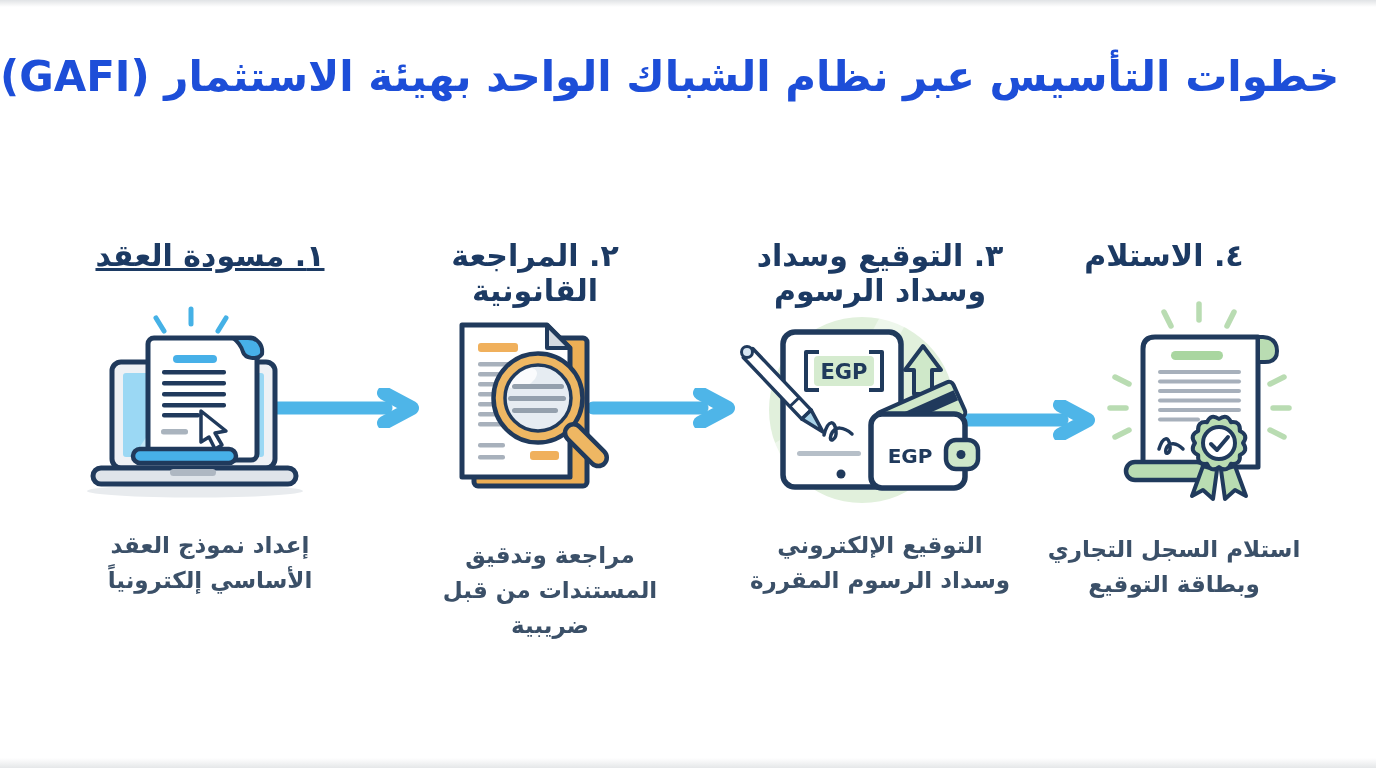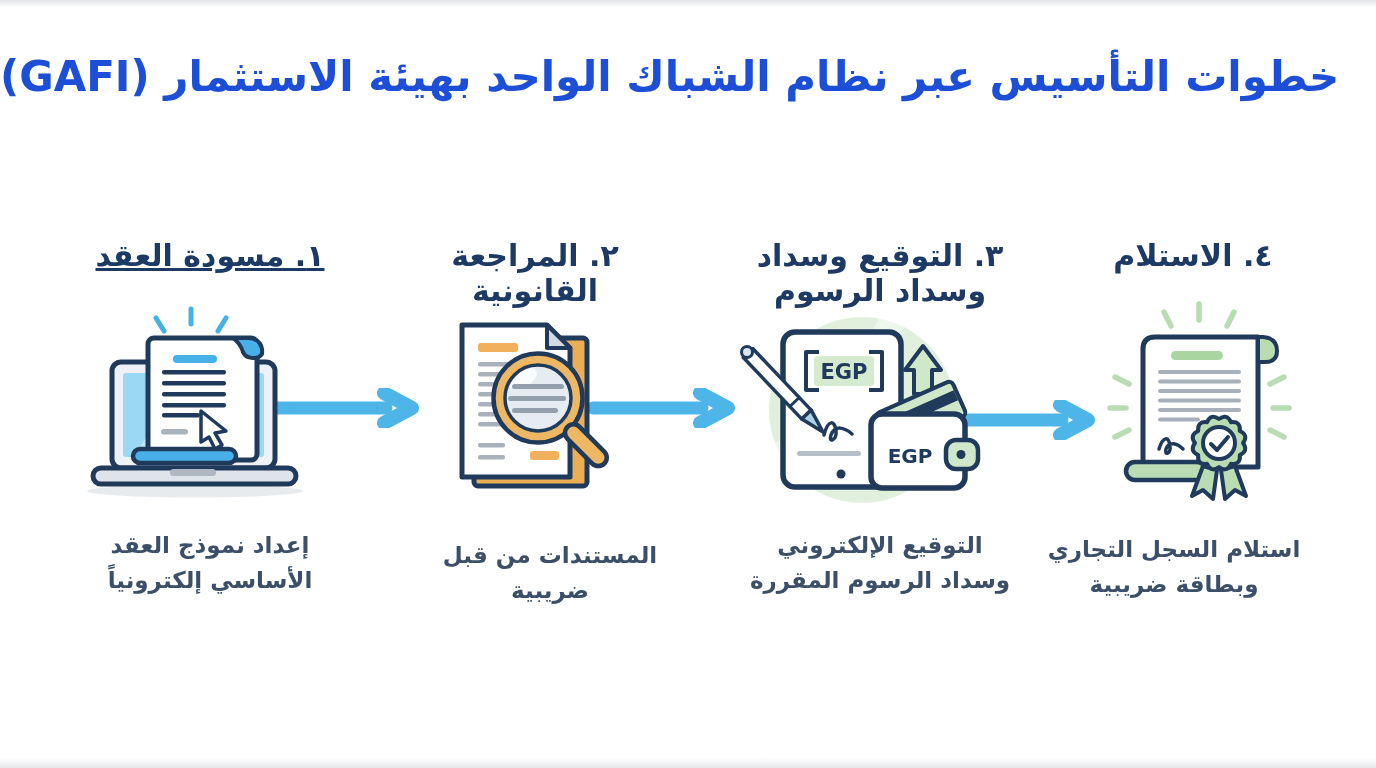--- a/index.html
+++ b/index.html
@@ -34,21 +34,21 @@
   <div class="edge-bottom"></div>
 
   <div class="title">خطوات التأسيس عبر نظام الشباك الواحد بهيئة الاستثمار (GAFI)</div>
 
   <div class="step-heading" style="left:60px;text-decoration:underline;">١. مسودة العقد</div>
   <div class="step-heading" style="left:385px;">٢. المراجعة القانونية</div>
   <div class="step-heading" style="left:730px;">
     <div>٣. التوقيع وسداد</div>
     <div>وسداد الرسوم</div>
   </div>
-  <div class="step-heading" style="left:1043px;">٤. الاستلام</div>
+  <div class="step-heading" style="left:1014px;">٤. الاستلام</div>
 
   <svg class="arrow" style="left:272px;top:388px;" width="148" height="40" viewBox="0 0 148 40">
     <path d="M5,20 H114" stroke="#4eb5e8" stroke-width="13" stroke-linecap="round" fill="none"></path>
     <path d="M112,5 L140,20 L112,35" stroke="#4eb5e8" stroke-width="14" stroke-linecap="round" stroke-linejoin="round" fill="none"></path>
   </svg>
   <svg class="arrow" style="left:588px;top:388px;" width="148" height="40" viewBox="0 0 148 40">
     <path d="M5,20 H114" stroke="#4eb5e8" stroke-width="13" stroke-linecap="round" fill="none"></path>
     <path d="M112,5 L140,20 L112,35" stroke="#4eb5e8" stroke-width="14" stroke-linecap="round" stroke-linejoin="round" fill="none"></path>
   </svg>
   <svg class="arrow" style="left:948px;top:400px;" width="148" height="40" viewBox="0 0 148 40">
@@ -178,23 +178,24 @@
       <circle cx="121" cy="148" r="16" fill="#ffffff" stroke="#203a5c" stroke-width="4"></circle>
       <path d="M113,149 l6,6 l11,-13" fill="none" stroke="#203a5c" stroke-width="4" stroke-linecap="round" stroke-linejoin="round"></path>
     </g>
   </svg>
 
   <div class="step-caption" style="left:60px;top:528px;">
     <div>إعداد نموذج العقد</div>
     <div>الأساسي إلكترونياً</div>
   </div>
   <div class="step-caption" style="left:400px;top:538px;">
+    <div>مراجعة وتدقيق</div>
     <div>المستندات من قبل ضريبية</div>
   </div>
   <div class="step-caption" style="left:730px;top:528px;">
     <div>التوقيع الإلكتروني</div>
     <div>وسداد الرسوم المقررة</div>
   </div>
   <div class="step-caption" style="left:1024px;top:532px;">
     <div>استلام السجل التجاري</div>
-    <div>وبطاقة ضريبية</div>
+    <div>وبطاقة التوقيع</div>
   </div>
 </div>
 
 </body></html>

